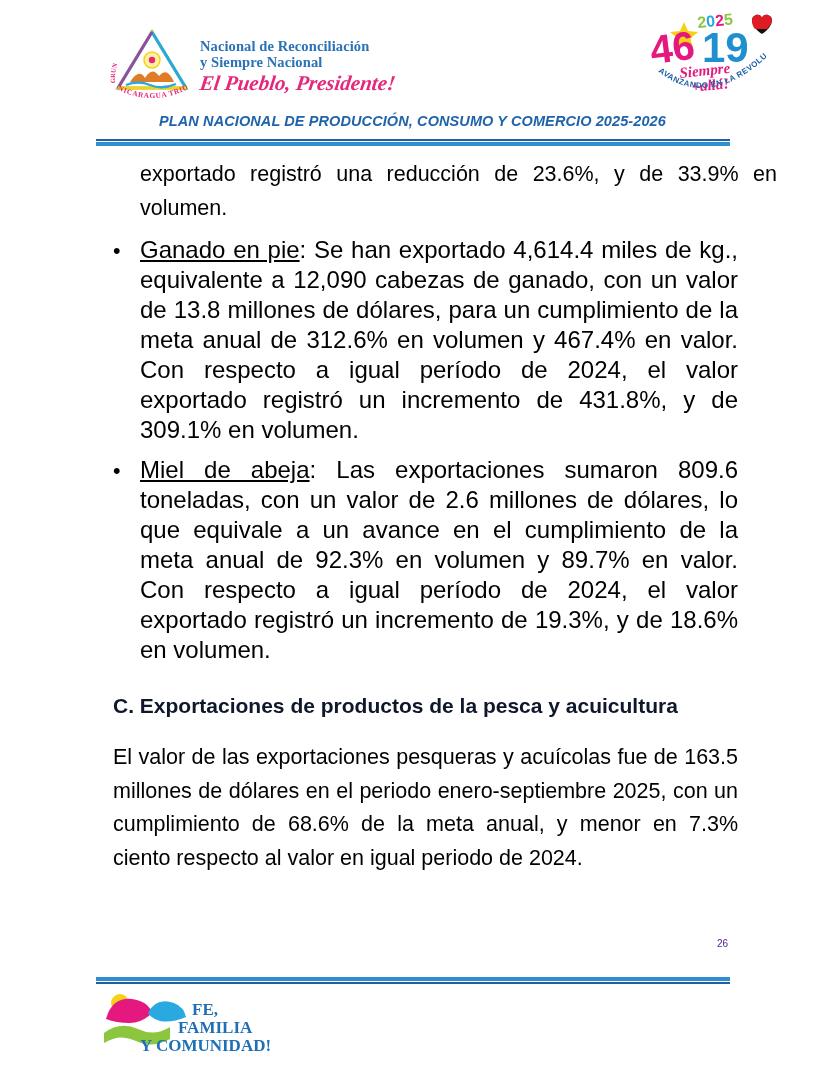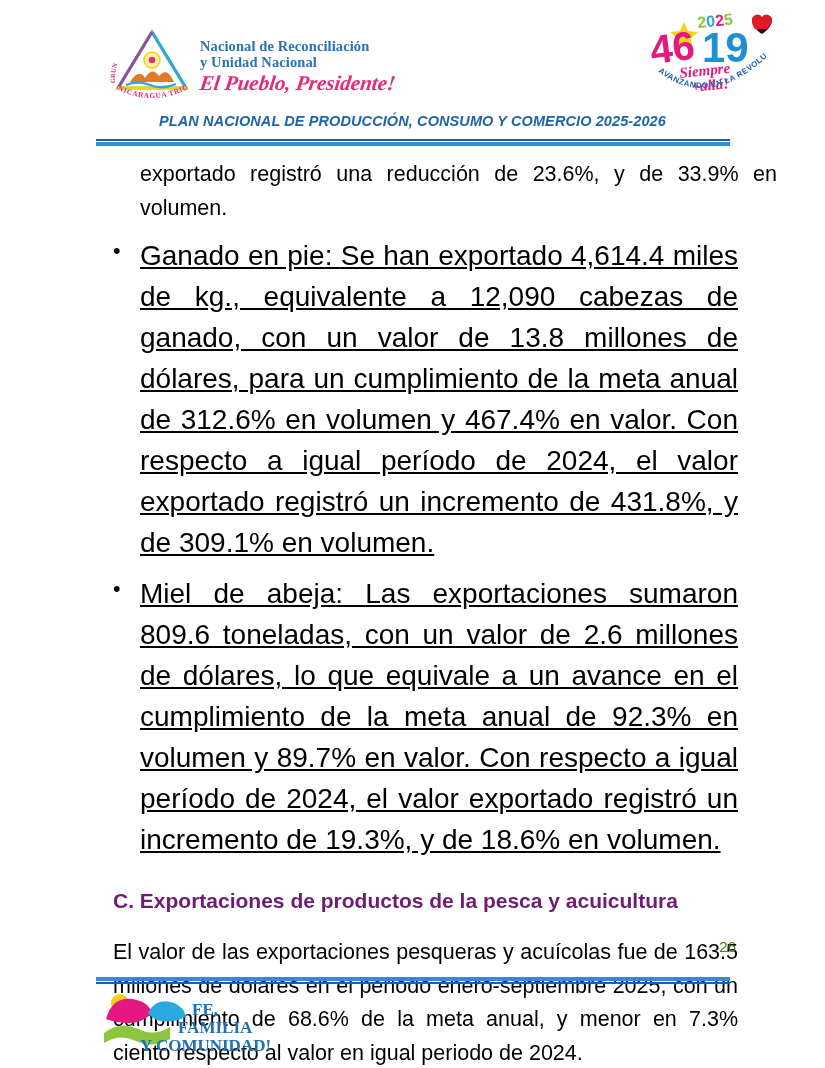--- a/index.html
+++ b/index.html
@@ -134,51 +134,50 @@
   }
   .bullet-mark {
     flex: 0 0 27px;
     font-size: 21.5px;
     line-height: 33.5px;
     text-align: left;
     color: #000;
   }
   .bullet-text {
     flex: 1 1 auto;
-    font-size: 28px;
-    line-height: 41px;
+    font-size: 24px;
+    line-height: 30px;
     text-align: justify;
     text-justify: inter-word;
-    text-decoration: underline;
   }
   .term {
     text-decoration: underline;
     text-underline-offset: 2px;
   }
 
   .section-head {
     margin: 27px 0 0 113px;
     width: 575px;
     font-size: 21px;
     line-height: 27px;
     font-weight: bold;
-    color: #701a75;
+    color: #0f172a;
   }
 
   .para.closing {
     margin: 22px 87px 0 113px;
   }
 
   
   .page-number {
     position: absolute;
-    right: 89px;
+    right: 97px;
     top: 938px;
-    font-size: 15px;
-    color: #4d7c0f;
+    font-size: 10px;
+    color: #4c1d95;
   }
   .rule-bottom {
     position: absolute;
     left: 96px;
     top: 977px;
     width: 634px;
     height: 8px;
   }
   .rule-bottom .thick {
     height: 4px;
@@ -226,21 +225,21 @@
         </text>
         <path id="arcB" d="M4 60 Q 42 80 80 60" fill="none"></path>
         <text font-family="Liberation Serif, serif" font-size="7.4" font-weight="bold" fill="#e5287a" letter-spacing="0.6">
           <textPath href="#arcB" startOffset="5%">NICARAGUA TRIUNFA!</textPath>
         </text>
       </svg>
     </div>
 
     <div class="gov-words">
       <div class="gov-line1">Nacional de Reconciliación</div>
-      <div class="gov-line2">y Unidad Nacional</div>
+      <div class="gov-line2">y Siempre Nacional</div>
       <div class="slogan">El Pueblo, Presidente!</div>
     </div>
   </div>
 
   <div class="anniv-logo">
     <svg width="132" height="96" viewBox="0 0 132 96" xmlns="http://www.w3.org/2000/svg">
 
       <text x="50" y="20" font-family="Liberation Sans, sans-serif" font-size="16" font-weight="bold" fill="#8cc63f" transform="rotate(-6 50 20)">2<tspan fill="#29a9e0">0</tspan><tspan fill="#e5187f">2</tspan><tspan fill="#8cc63f">5</tspan></text>
 
       <path d="M104 12 c0-5 8-8 10-2 c2-6 10-3 10 2 c0 8-10 14-10 14 s-10-6-10-14 z" fill="#111"></path>

